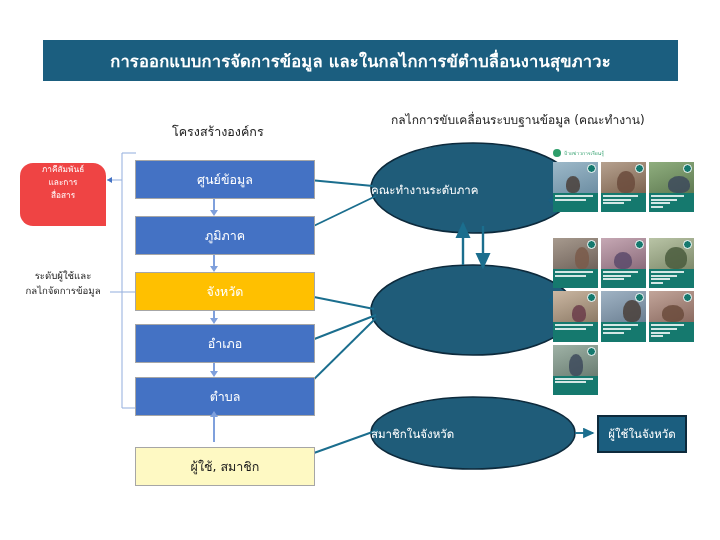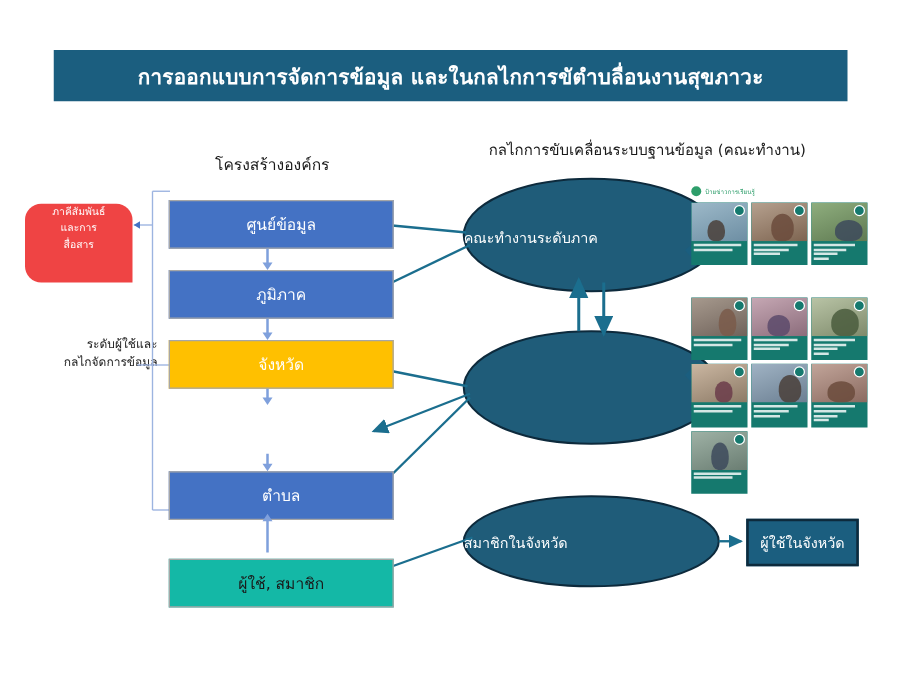--- a/index.html
+++ b/index.html
@@ -61,44 +61,44 @@
     line-height: 1.55;
     display: flex;
     flex-direction: column;
     align-items: center;
     text-align: center;
     margin-top: 18px;
   }
 
   .side-label {
     position: absolute;
-    left: 22px; top: 268px;
+    left: 11px; top: 268px;
     width: 104px;
     color: #1a1a1a;
     font-size: 9.6px;
     line-height: 1.6;
-    text-align: right;
+    text-align: center;
   }
 
   
   .org-box {
     position: absolute;
     left: 135px;
     width: 180px; height: 39px;
     background: #4472c4;
     border: 1px solid #a6a6a6;
     box-sizing: border-box;
     display: flex;
     align-items: center;
     justify-content: center;
     color: #ffffff;
     font-size: 12.5px;
   }
   .org-box.orange { background: #ffc000; color: #ffffff; justify-content: center; }
-  .org-box.green  { background: #14b8a6; color: #1a1a1a; }
+  .org-box.green  { background: #fef9c3; color: #1a1a1a; }
 
   #box-0 { top: 160px; }
   #box-1 { top: 216px; }
   #box-2 { top: 272px; }
   #box-3 { top: 324px; }
   #box-4 { top: 377px; }
   #box-5 { top: 447px; }
 
   
   .vconn {
@@ -315,20 +315,23 @@
 
   <div class="org-box" id="box-0">
     <span>ศูนย์ข้อมูล</span>
   </div>
   <div class="org-box" id="box-1">
     <span>ภูมิภาค</span>
   </div>
   <div class="org-box orange" id="box-2">
     <span>จังหวัด</span>
   </div>
+  <div class="org-box" id="box-3">
+    <span>อำเภอ</span>
+  </div>
   <div class="org-box" id="box-4">
     <span>ตำบล</span>
   </div>
   <div class="org-box green" id="box-5">
     <span>ผู้ใช้, สมาชิก</span>
   </div>
 
   <div class="vconn down" id="vc-0"></div>
   <div class="vconn down" id="vc-1"></div>
   <div class="vconn down" id="vc-2"></div>

